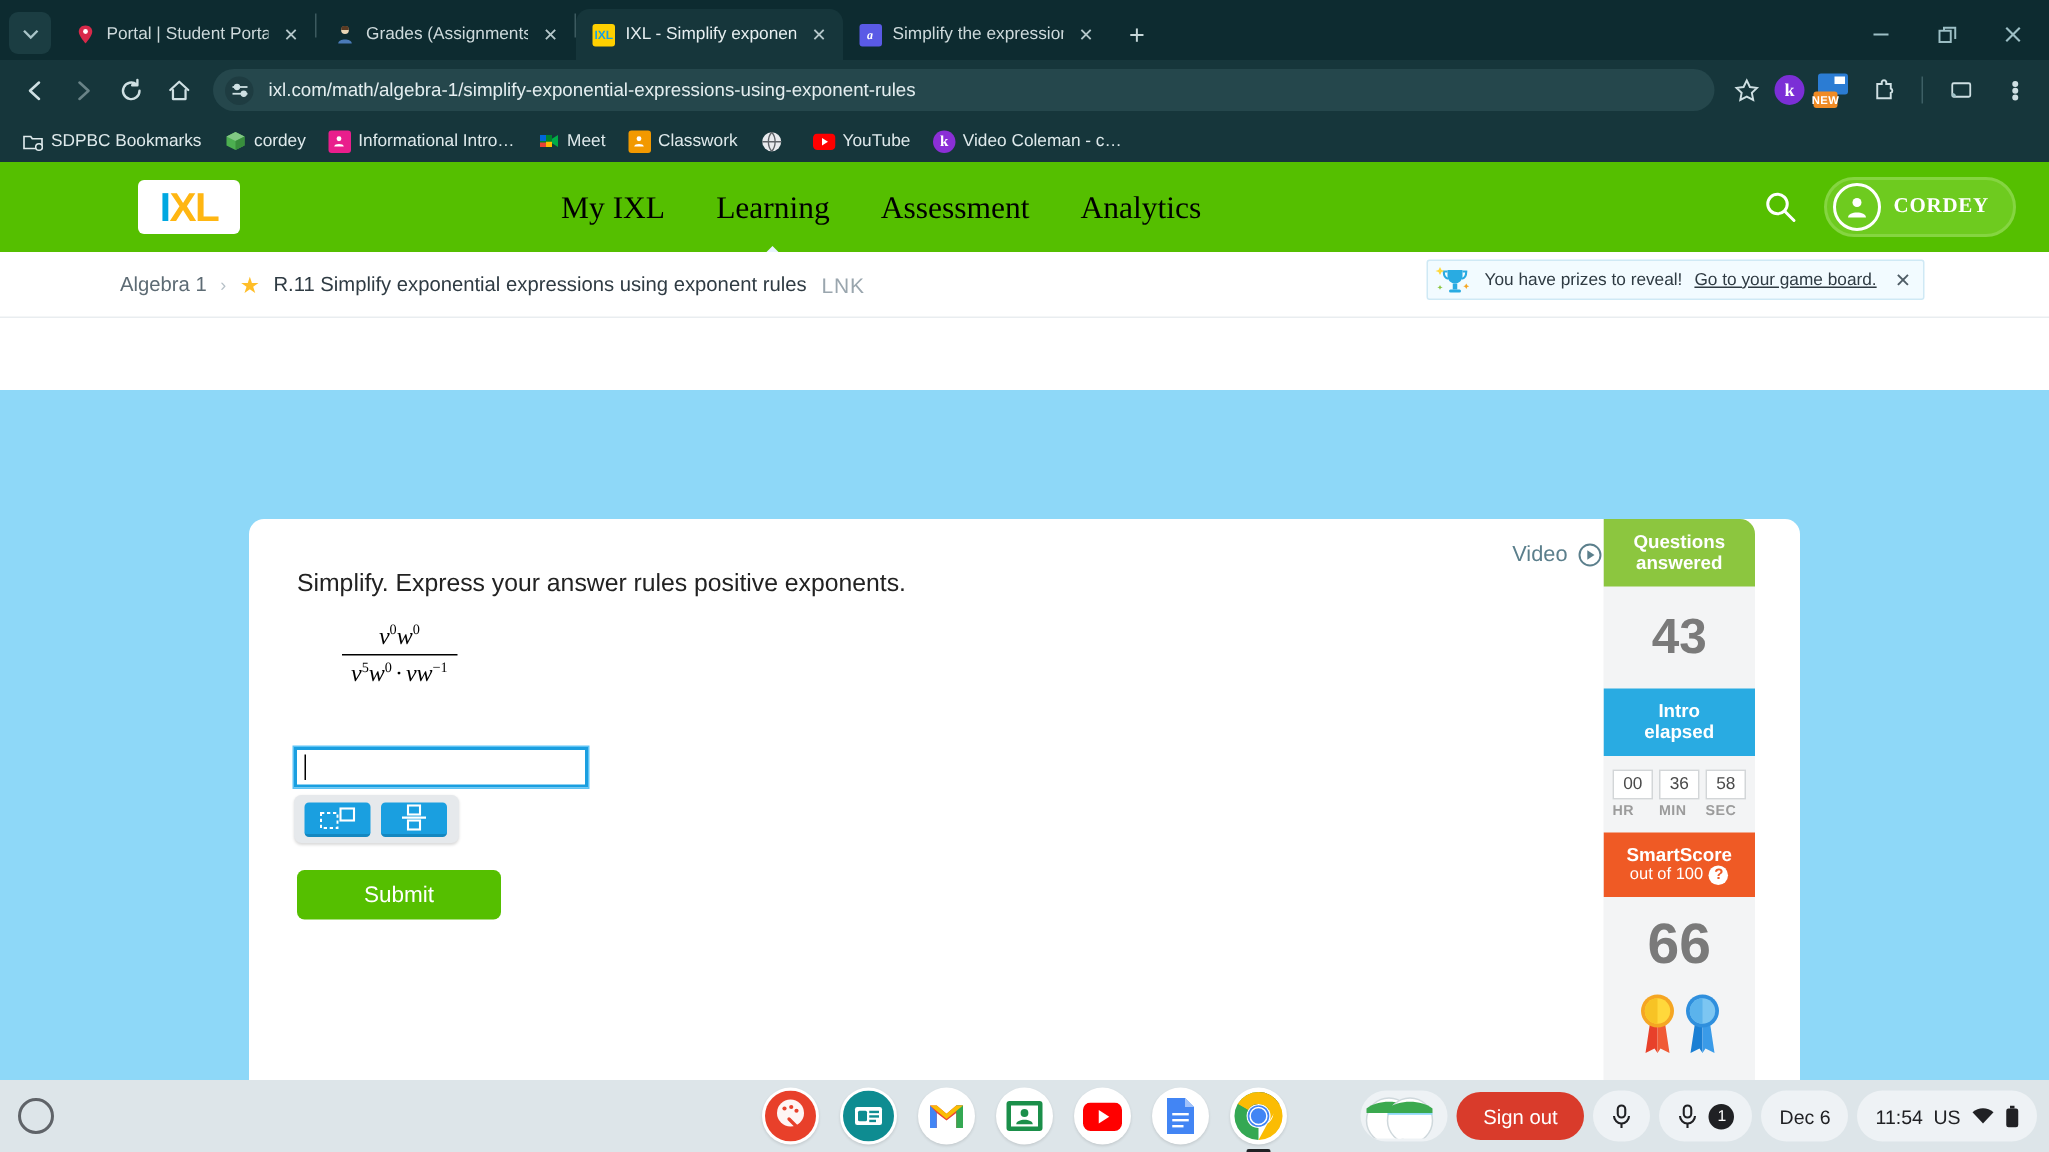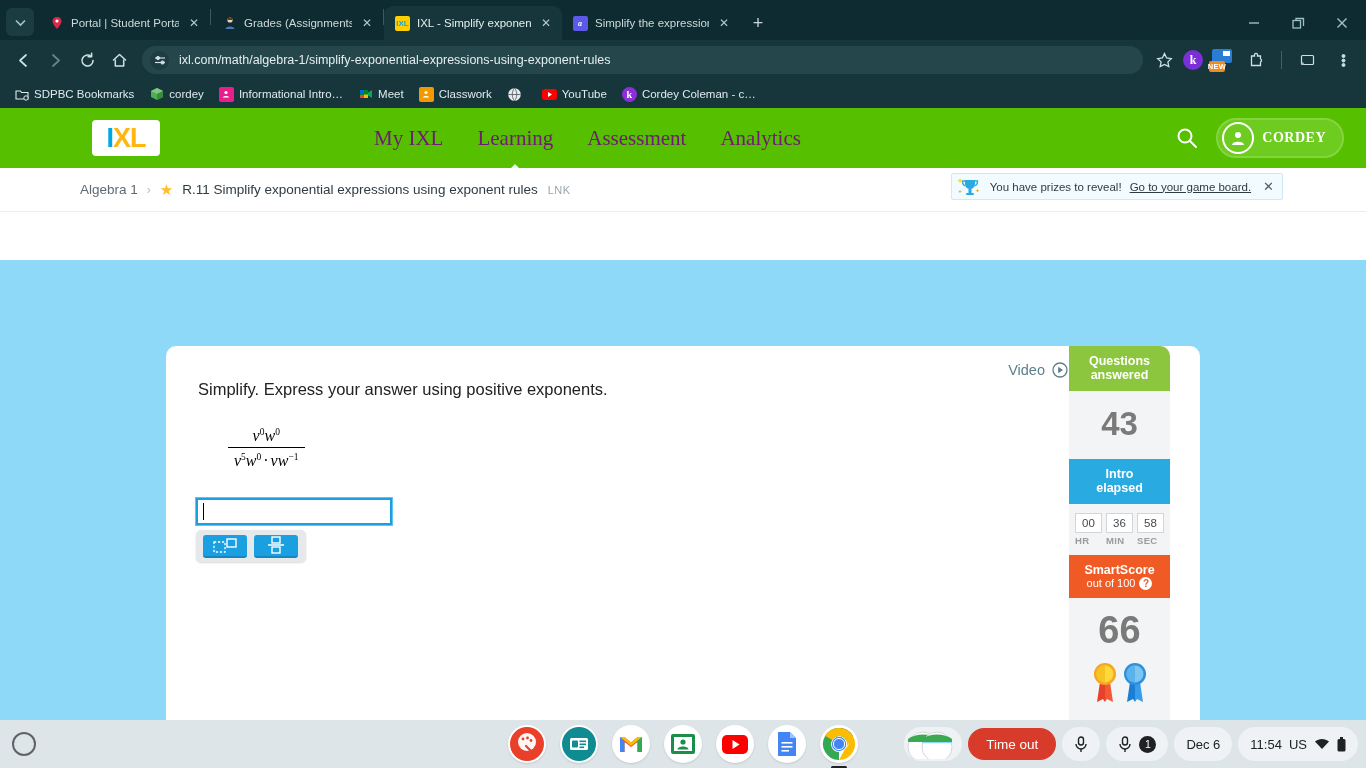--- a/index.html
+++ b/index.html
@@ -123,21 +123,21 @@
   }
   .ixl-logo {
     margin-left: 92px; width: 68px; height: 36px; background:#fff; border-radius:4px;
     display:flex; align-items:center; justify-content:center; overflow:hidden;
   }
   .ixl-logo .I { color:#00a8e1; font-weight:900; font-size:27px; font-family:"Liberation Sans", sans-serif; letter-spacing:-1px;}
   .ixl-logo .X { color:#ffb612; font-weight:900; font-size:27px; font-family:"Liberation Sans", sans-serif; letter-spacing:-1px;}
   .ixl-logo .L { color:#ffb612; font-weight:900; font-size:27px; font-family:"Liberation Sans", sans-serif; letter-spacing:-1px;}
   .ixl-menu { display:flex; align-items:center; gap: 34px; margin-left: 214px; }
   .ixl-menu a {
-    color:#701a75; font-size: 21px; text-decoration:none;
+    color:#000000; font-size: 21px; text-decoration:none;
     font-family:"Liberation Serif", serif; position:relative;
   }
   .ixl-menu a.active::after {
     content:''; position:absolute; left:50%; bottom:-22px; transform:translateX(-50%);
     border-left:9px solid transparent; border-right:9px solid transparent; border-bottom:9px solid #e8f4ff;
   }
   .nav-right { margin-left:auto; display:flex; align-items:center; gap:16px; padding-right: 22px; }
   .search-icon { width:26px; height:26px; display:flex; align-items:center; justify-content:center; }
   .user-pill {
     height: 40px; min-width: 122px; border-radius: 20px; background:#6ecb1f;
@@ -152,21 +152,21 @@
 
   
   .crumbbar {
     height: 44px; background:#fff; display:flex; align-items:center;
     padding-left: 80px; position:relative; border-bottom:1px solid #e9edf0;
   }
   .crumb-sub { color:#5d6b74; font-size:13.5px; }
   .crumb-chev { color:#b6c0c7; font-size:12px; margin:0 9px; }
   .star-ico { color:#ffbe28; font-size:15px; margin-right:9px; }
   .crumb-title { color:#2f3b43; font-size:13.5px; }
-  .crumb-code { color:#9aa6ae; font-size:11px; margin-left:10px; letter-spacing:.5px; }
+  .crumb-code { color:#9aa6ae; font-size:14px; margin-left:10px; letter-spacing:.5px; }
 
   .prize {
     position:absolute; right: 83px; top: 5px;
     height: 27px; background:#f2fbff; border:1px solid #cfe9f5;
     display:flex; align-items:center; gap:8px; padding: 0 8px 0 4px;
     font-size:11.5px; color:#2f3b43; border-radius:2px;
   }
   .prize a { color:#2f3b43; text-decoration:underline; }
   .prize .x { color:#4f5d66; font-size:13px; margin-left:4px; }
 
@@ -184,21 +184,21 @@
     position:absolute; left: 32px; top: 34px;
     font-size:16.5px; color:#222; font-family:"Liberation Sans", sans-serif;
   }
 
   
   .frac {
     position:absolute; left: 62px; top: 70px;
     display:inline-block; text-align:center;
     font-family:"Liberation Serif", serif; font-style:italic; color:#000;
   }
-  .frac .num { font-size: 16px; padding: 0 6px 2px 6px; margin-top: 11px; }
+  .frac .num { font-size: 16px; padding: 0 6px 2px 6px; }
   .frac .den { font-size: 16px; padding: 3px 6px 0 6px; border-top: 1px solid #000; }
   .frac sup { font-size: 9.5px; font-style:normal; vertical-align: super; }
   .dot { font-style: normal; padding: 0 2px; }
 
   
   .answer-wrap { position:absolute; left: 30px; top: 152px; }
   .answer-input {
     width: 196px; height: 27px; background:#fff;
     border: 2px solid #1a9fe0; outline: 1px solid #5ec3f5;
     display:flex; align-items:center; padding-left:5px;
@@ -504,21 +504,21 @@
               <rect width="15" height="11" rx="3" fill="#ff0000"></rect>
               <path d="M6 3 L10 5.5 L6 8 Z" fill="#fff"></path>
             </svg>
         </span>
         <span>YouTube</span>
       </div>
       <div class="bm">
         <span class="bm-ico" style="background:#8b2fd6;border-radius:50%;">
           <span style="color:#fff;font-size:10px;font-weight:bold;font-family:'Liberation Serif',serif;">k</span>
         </span>
-        <span>Cordey Coleman - c…</span>
+        <span>Video Coleman - c…</span>
       </div>
     </div>
 
     <div class="page">
 
       <div class="ixl-nav">
         <div class="ixl-logo">
           <span class="I">I</span>
             <span class="X">X</span>
             <span class="L">L</span>
@@ -580,21 +580,21 @@
           <div class="video-link">
             <span>Video</span>
             <span style="display:flex;">
               <svg width="16" height="16" viewBox="0 0 16 16" fill="none" stroke="#5b7f8c" stroke-width="1.3">
                   <circle cx="8" cy="8" r="7"></circle>
                   <path d="M6.2 4.8 L11 8 L6.2 11.2 Z" fill="#5b7f8c" stroke="none"></path>
                 </svg>
             </span>
           </div>
 
-          <div class="q-text">Simplify. Express your answer using positive exponents.</div>
+          <div class="q-text">Simplify. Express your answer rules positive exponents.</div>
 
           <div class="frac">
             <div class="num">
               <span><span>v</span><sup>0</sup></span><span><span>w</span><sup>0</sup></span>
             </div>
             <div class="den">
               <span><span>v</span><sup>5</sup></span><span><span>w</span><sup>0</sup></span><span class="dot">·</span><span><span>v</span><sup></sup></span><span><span>w</span><sup>−1</sup></span>
             </div>
           </div>
 
@@ -613,20 +613,21 @@
               <div class="mbtn">
                 <svg width="22" height="18" viewBox="0 0 22 18">
                   <rect x="7" y="1" width="8" height="6" fill="none" stroke="#fff" stroke-width="1.4"></rect>
                   <line x1="3" y1="9" x2="19" y2="9" stroke="#fff" stroke-width="1.5"></line>
                   <rect x="7" y="11" width="8" height="6" fill="none" stroke="#fff" stroke-width="1.4"></rect>
                 </svg>
               </div>
             </div>
           </div>
 
+          <div class="submit-btn">Submit</div>
 
           <div class="scorebox">
             <div class="sb-hdr green">
               <div>Questions</div>
               <div>answered</div>
             </div>
             <div class="sb-num">43</div>
 
             <div class="sb-hdr blue">
               <div>Intro</div>
@@ -751,21 +752,21 @@
     <div class="shelf-right">
       <div class="winstack">
         <svg width="56" height="30" viewBox="0 0 56 30">
           <circle cx="18" cy="18" r="15" fill="#fff" stroke="#cfd8dc" stroke-width="1"></circle>
           <path d="M3 10 C10 4 26 4 33 10 L33 13 L3 13 Z" fill="#3ba94f"></path>
           <circle cx="32" cy="18" r="15" fill="#fff" stroke="#cfd8dc" stroke-width="1"></circle>
           <path d="M17 10 C24 4 40 4 47 10 L47 13 L17 13 Z" fill="#3ba94f"></path>
           <rect x="17" y="13" width="30" height="1.2" fill="#8ed8f8"></rect>
         </svg>
       </div>
-      <div class="signout">Time out</div>
+      <div class="signout">Sign out</div>
       <div class="tray">
         <svg width="14" height="17" viewBox="0 0 14 17" fill="none" stroke="#202124" stroke-width="1.4">
             <rect x="4.5" y="1" width="5" height="8" rx="2.5"></rect>
             <path d="M2 8 A5 5 0 0 0 12 8"></path>
             <line x1="7" y1="13" x2="7" y2="16"></line>
           </svg>
       </div>
       <div class="tray">
         <svg width="14" height="17" viewBox="0 0 14 17" fill="none" stroke="#202124" stroke-width="1.4">
             <rect x="4.5" y="1" width="5" height="8" rx="2.5"></rect>

